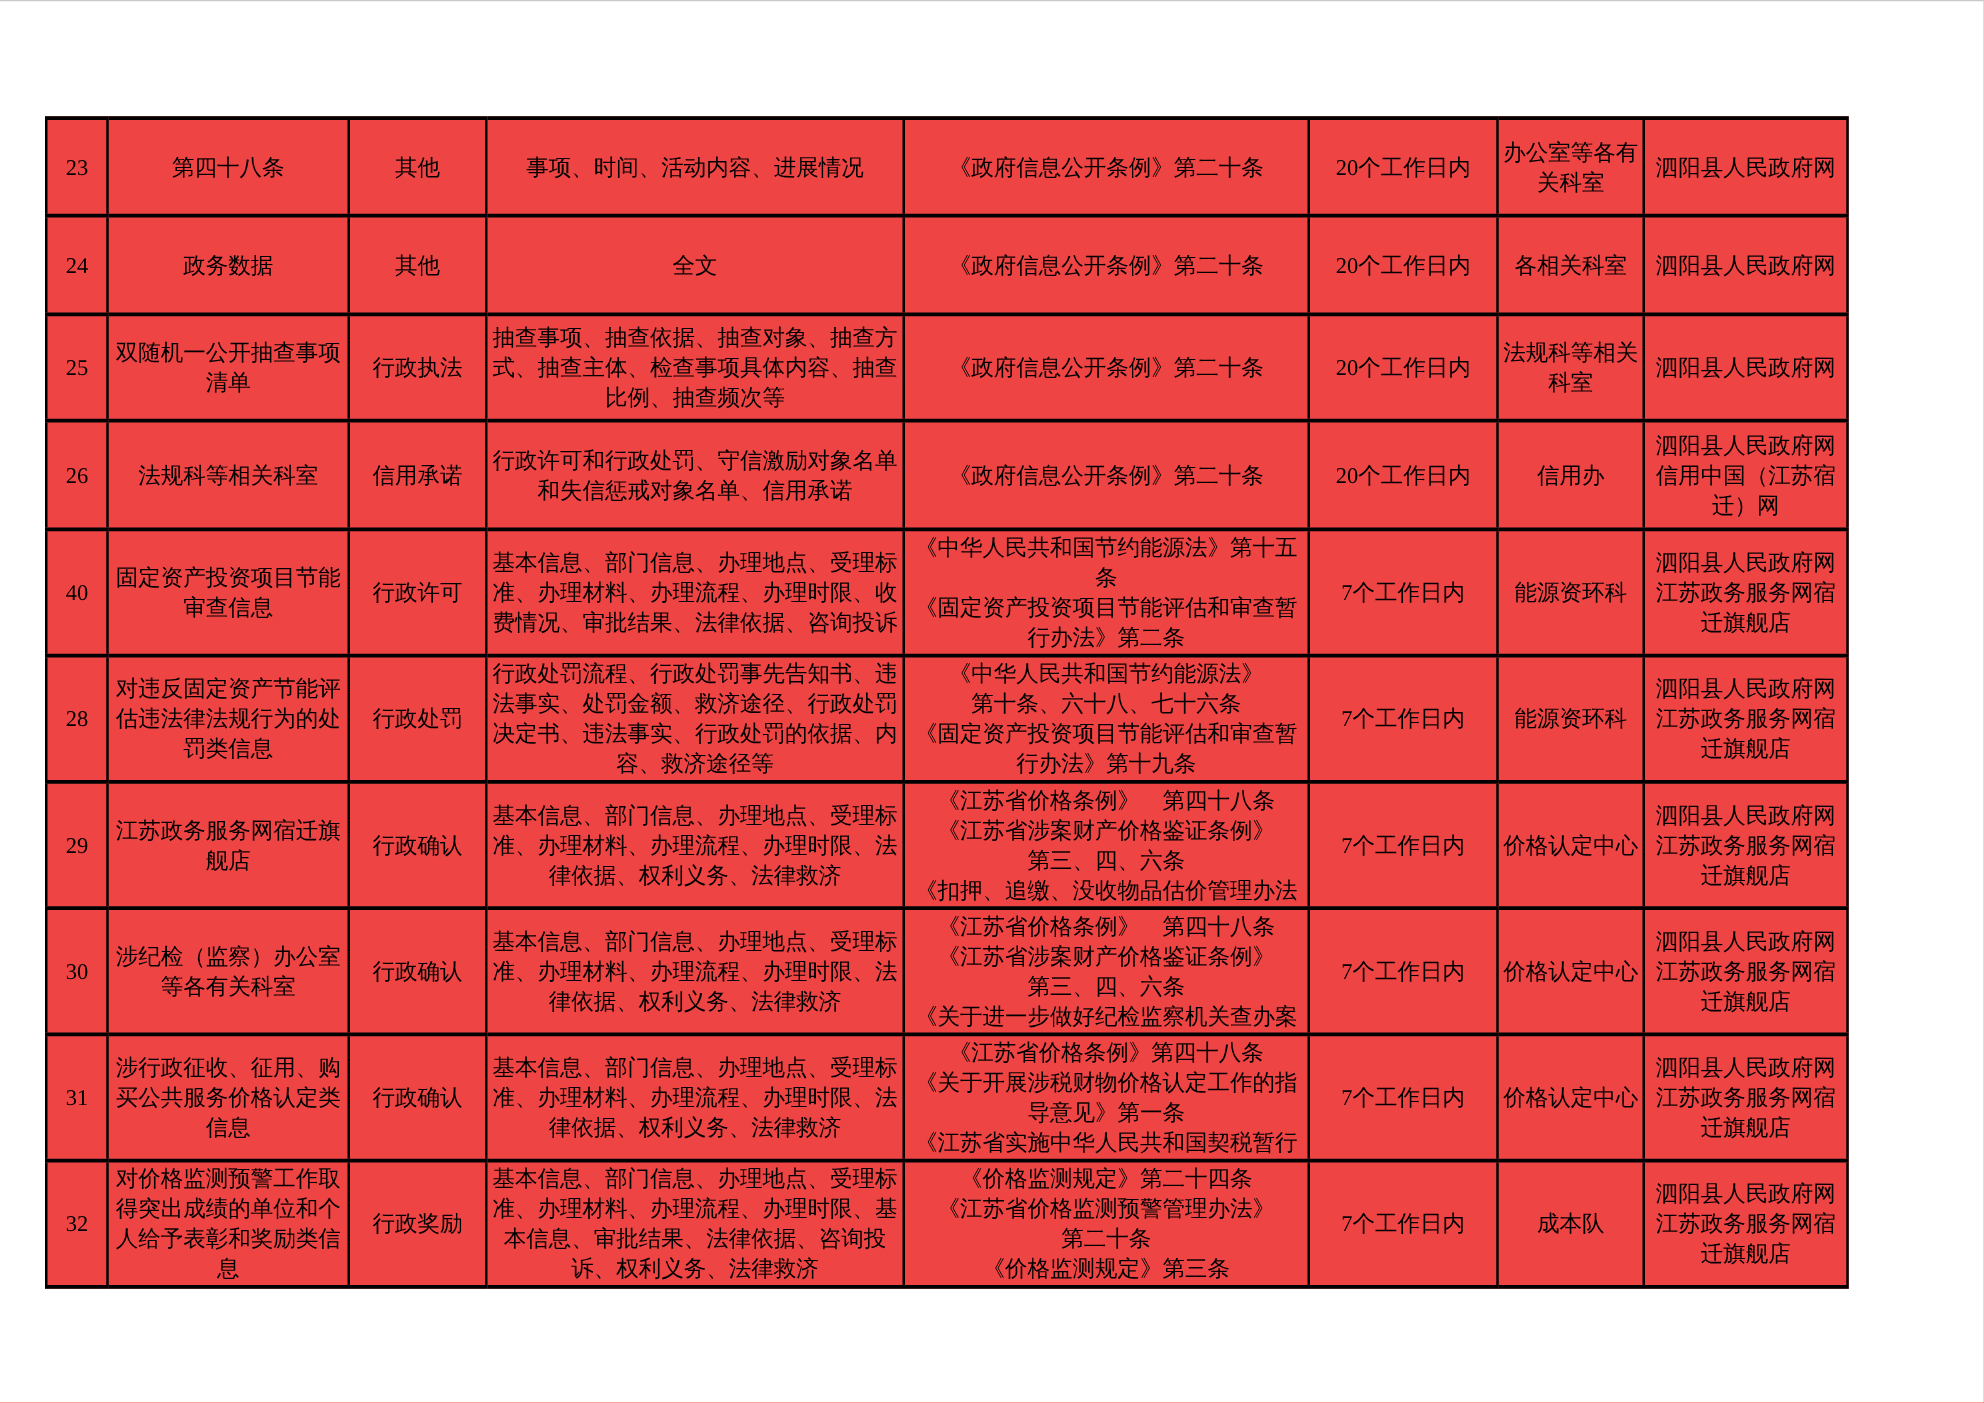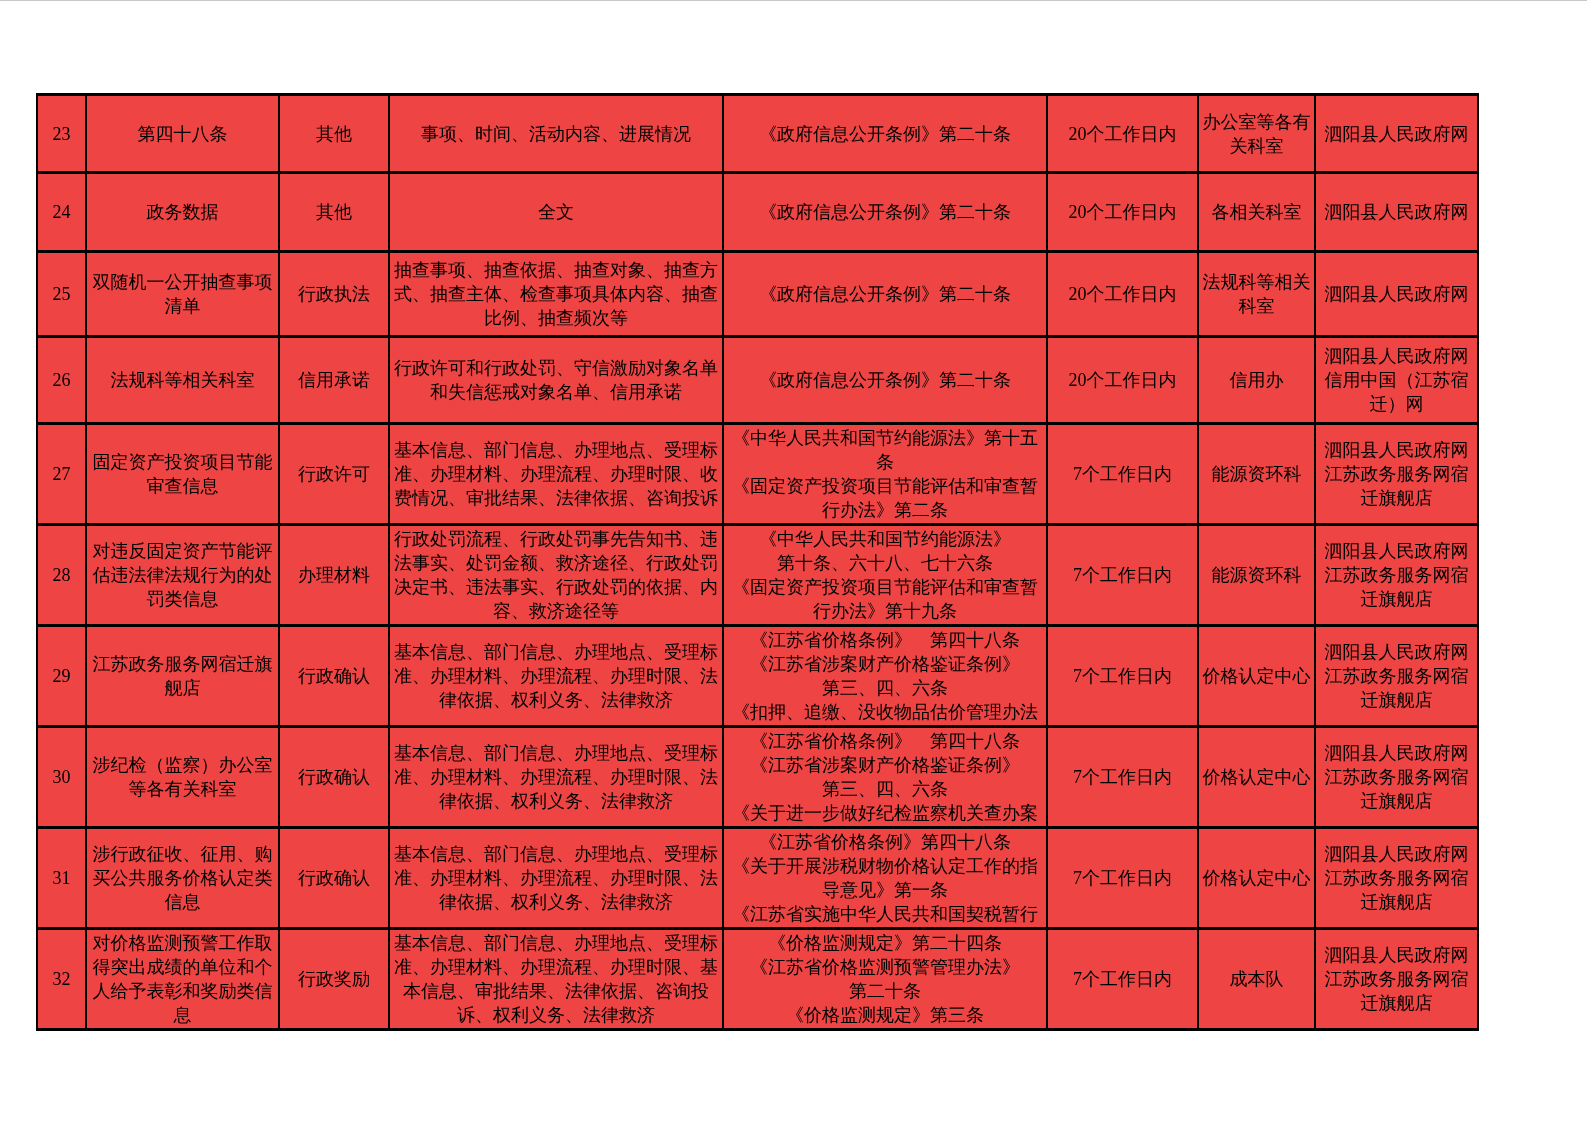--- a/index.html
+++ b/index.html
@@ -109,35 +109,35 @@
           <td>法规科等相关科室</td>
           <td>信用承诺</td>
           <td>行政许可和行政处罚、守信激励对象名单和失信惩戒对象名单、信用承诺</td>
           <td>《政府信息公开条例》第二十条</td>
           <td>20个工作日内</td>
           <td>信用办</td>
           <td>泗阳县人民政府网
 信用中国（江苏宿迁）网</td>
         </tr>
         <tr>
-          <td>27</td>
+          <td>40</td>
           <td>固定资产投资项目节能审查信息</td>
           <td>行政许可</td>
           <td>基本信息、部门信息、办理地点、受理标准、办理材料、办理流程、办理时限、收费情况、审批结果、法律依据、咨询投诉</td>
           <td>《中华人民共和国节约能源法》第十五条
 《固定资产投资项目节能评估和审查暂行办法》第二条</td>
           <td>7个工作日内</td>
           <td>能源资环科</td>
           <td>泗阳县人民政府网
 江苏政务服务网宿迁旗舰店</td>
         </tr>
         <tr>
           <td>28</td>
           <td>对违反固定资产节能评估违法律法规行为的处罚类信息</td>
-          <td>办理材料</td>
+          <td>行政处罚</td>
           <td>行政处罚流程、行政处罚事先告知书、违法事实、处罚金额、救济途径、行政处罚决定书、违法事实、行政处罚的依据、内容、救济途径等</td>
           <td>《中华人民共和国节约能源法》
 第十条、六十八、七十六条
 《固定资产投资项目节能评估和审查暂行办法》第十九条</td>
           <td>7个工作日内</td>
           <td>能源资环科</td>
           <td>泗阳县人民政府网
 江苏政务服务网宿迁旗舰店</td>
         </tr>
         <tr>

